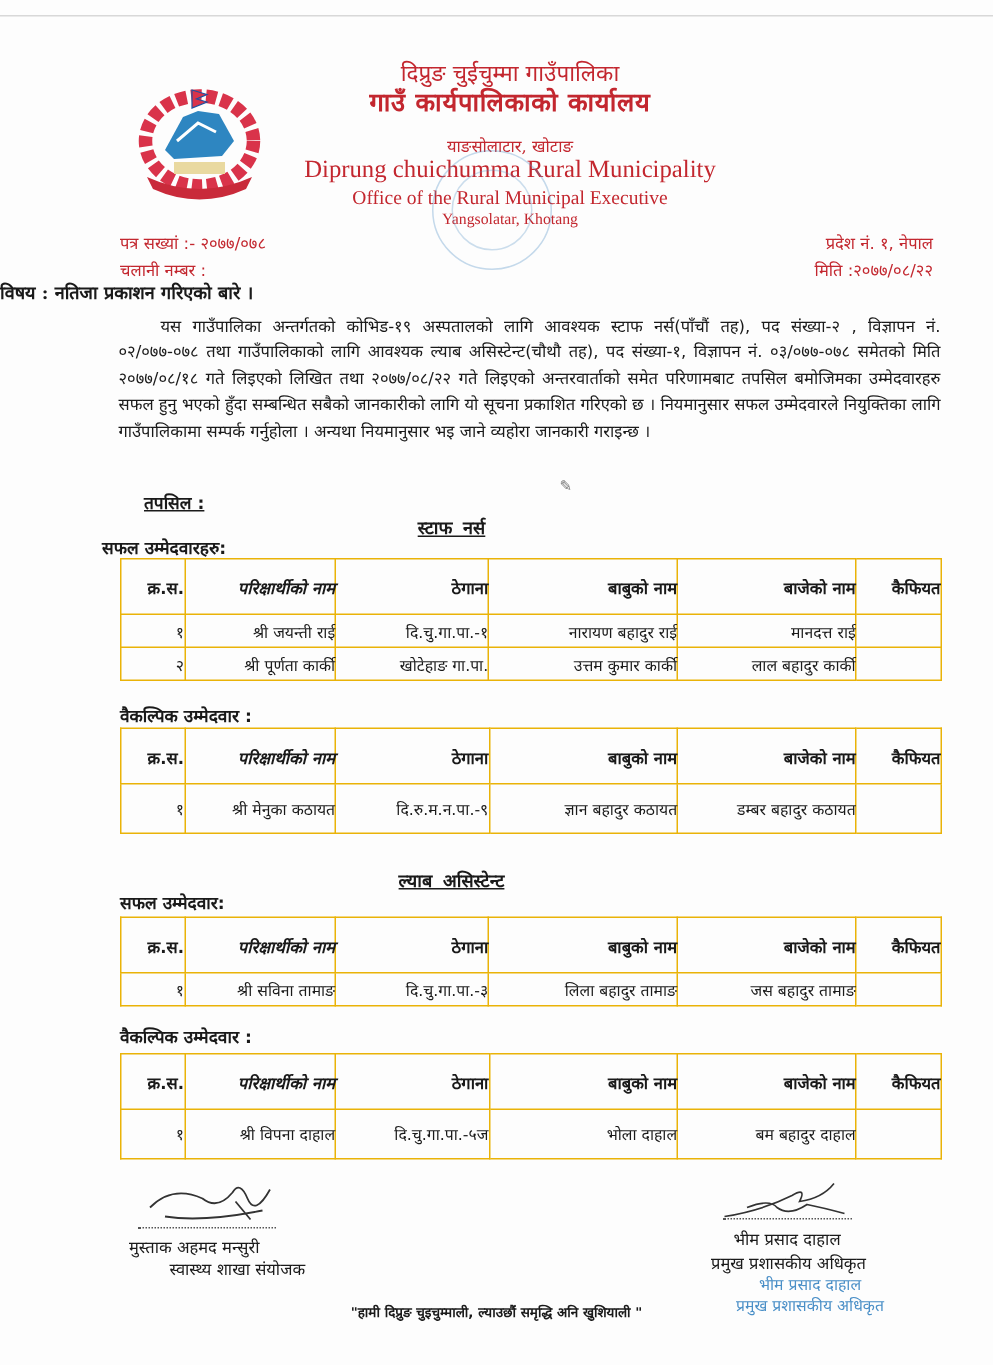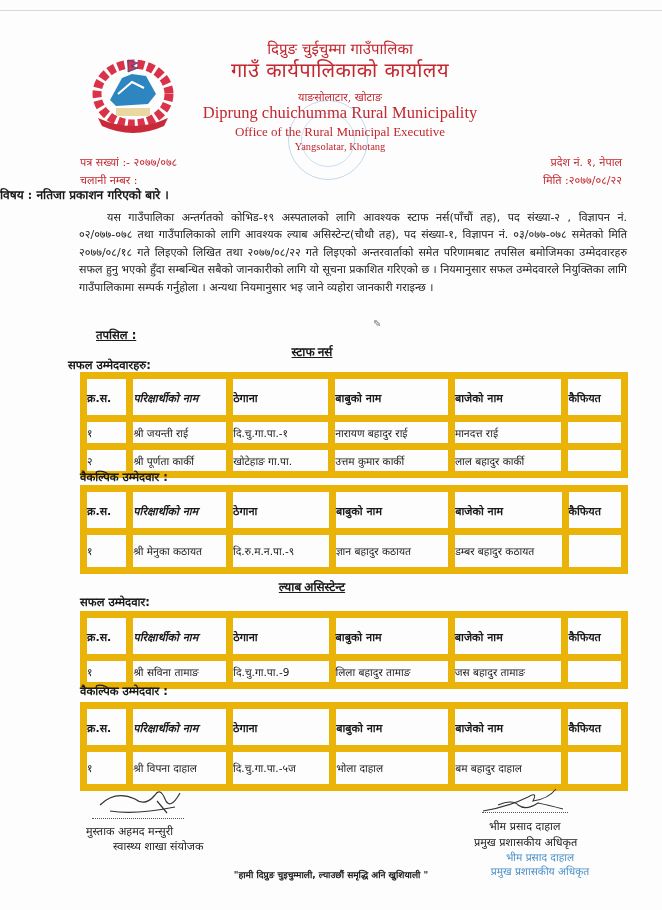--- a/index.html
+++ b/index.html
@@ -4,38 +4,38 @@
 <style>
   html, body { margin: 0; padding: 0; }
   body {
     width: 662px; height: 910px; background: #fdfdfd; position: relative; overflow: hidden;
     font-family: "DejaVu Serif", serif; color: #1a1a1a;
   }
   .topline { position: absolute; left: 0; top: 10px; width: 662px; height: 1px; background: #d8d8d8; }
   .logo { position: absolute; left: 88px; top: 54px; width: 90px; height: 84px; }
   .hdr { position: absolute; left: 190px; width: 300px; text-align: center; color: #c3272f; }
   .h1 { top: 38px; font-size: 15px; left: 200px; width: 280px; }
-  .h2 { top: 56px; font-size: 20px; font-weight: normal; left: 175px; width: 330px; letter-spacing: 0.5px; }
+  .h2 { top: 56px; font-size: 17px; font-weight: bold; left: 175px; width: 330px; letter-spacing: 0.5px; }
   .h3 { top: 89px; font-size: 11px; left: 220px; width: 240px; }
   .h4 { top: 103px; font-size: 16.5px; left: 200px; width: 280px; font-family: "Liberation Serif", serif; }
   .h5 { top: 124px; font-size: 13px; left: 200px; width: 280px; font-family: "Liberation Serif", serif; }
   .h6 { top: 141px; font-size: 10.5px; left: 230px; width: 220px; font-family: "Liberation Serif", serif; }
   .stamp { position: absolute; left: 288px; top: 100px; width: 78px; height: 78px; border-radius: 50%;
            border: 1.5px solid rgba(90,150,200,0.35); }
   .stamp-inner { position: absolute; left: 12px; top: 12px; width: 52px; height: 52px; border-radius: 50%;
                  border: 1px solid rgba(90,150,200,0.3); }
   .meta { position: absolute; font-size: 11px; color: #c3272f; font-family: "DejaVu Sans", sans-serif; }
   .subject { position: absolute; top: 186px; left: 0; width: 662px; text-align: left; font-size: 12px; font-weight: bold; }
   .body-text { position: absolute; left: 79px; top: 209px; width: 548px; font-size: 11px; line-height: 17.4px;
                text-align: justify; text-indent: 28px; font-family: "DejaVu Sans", sans-serif; }
   .sec-label { position: absolute; font-size: 11.5px; font-weight: bold; font-family: "DejaVu Sans", sans-serif; }
   .u { text-decoration: underline; margin-left: 16px; }
-  .center-title { position: absolute; left: 11px; width: 602px; text-align: center; font-size: 12px; font-weight: bold; text-decoration: underline; font-family: Liberation Serif, serif; }
+  .center-title { position: absolute; left: 0; width: 602px; text-align: center; font-size: 12px; font-weight: bold; text-decoration: underline; font-family: Liberation Mono, monospace; }
   table.res { position: absolute; left: 80px; width: 548px; border-collapse: collapse; font-family: "DejaVu Sans", sans-serif; font-size: 10.5px; }
-  table.res th, table.res td { border: 7px solid #eab308; text-align: left; padding: 0; }
+  table.res th, table.res td { border: 1px solid #eab308; text-align: right; padding: 0; }
   table.res th { font-weight: bold; font-size: 11px; height: 36px; }
   table.res td { height: 21px; }
   .c1 { width: 42px; } .c2 { width: 101px; font-style: italic; } .c3 { width: 102px; } .c4 { width: 127px; } .c5 { width: 120px; } .c6 { width: 56px; }
   .sig { position: absolute; font-size: 11px; font-family: "DejaVu Sans", sans-serif; }
   .sig-scribble { position: absolute; }
   .dots { position: absolute; border-top: 1px dotted #555; height: 0; }
   .blue-stamp { position: absolute; color: #4a8fc7; font-size: 10.5px; text-align: center; font-family: "DejaVu Sans", sans-serif; line-height: 14px; }
   .footer { position: absolute; left: 0; width: 662px; text-align: center; font-size: 9px; font-weight: bold; font-family: "DejaVu Sans", sans-serif; }
   .pen { position: absolute; font-size: 10px; color: #777; }
 </style>
@@ -143,21 +143,21 @@
     <th class="c1">क्र.स.</th>
     <th class="c2">परिक्षार्थीको नाम</th>
     <th class="c3">ठेगाना</th>
     <th class="c4">बाबुको नाम</th>
     <th class="c5">बाजेको नाम</th>
     <th class="c6">कैफियत</th>
   </tr>
   <tr>
     <td>१</td>
     <td>श्री सविना तामाङ</td>
-    <td>दि.चु.गा.पा.-9</td>
+    <td>दि.चु.गा.पा.-३</td>
     <td>लिला बहादुर तामाङ</td>
     <td>जस बहादुर तामाङ</td>
     <td></td>
   </tr>
 </tbody>
   </table>
 
 <div class="sec-label" style="left:80px; top:683px;">वैकल्पिक उम्मेदवार :</div>
 
 <table class="res" style="top:702px;">

